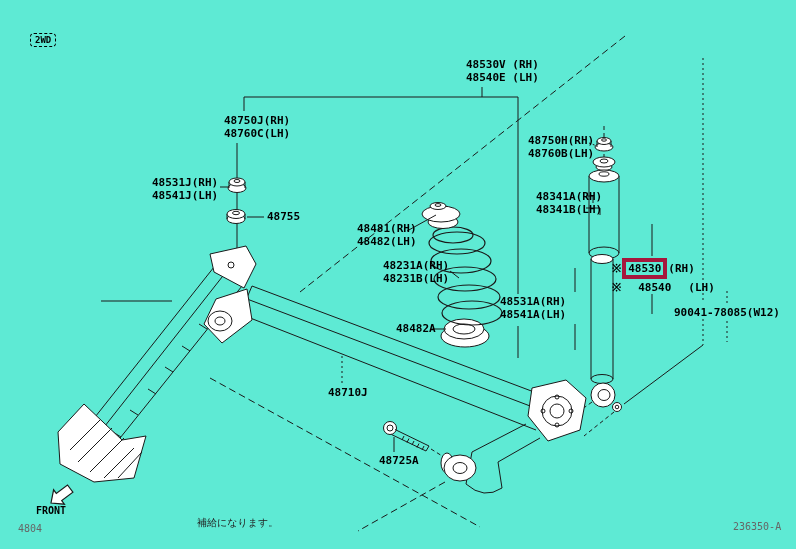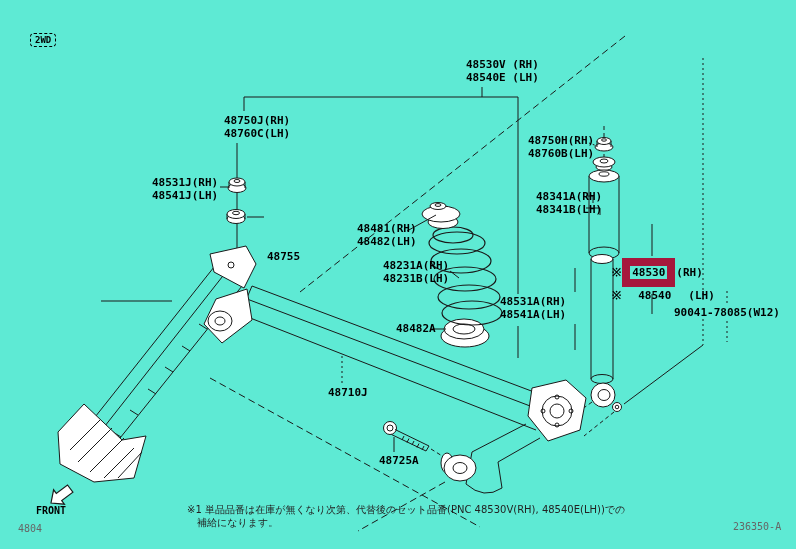--- a/index.html
+++ b/index.html
@@ -8,21 +8,21 @@
   svg.art{position:absolute;left:0;top:0;}
   .pn{position:absolute;font:bold 11px "DejaVu Sans Mono","Liberation Mono",monospace;color:#000;
       line-height:13px;white-space:nowrap;letter-spacing:0;}
   .refer{position:absolute;font:bold 11px "DejaVu Sans Mono","Liberation Mono",monospace;color:#000;
          line-height:13px;white-space:nowrap;}
   .badge{position:absolute;left:30px;top:33px;border:1px dashed #000;border-radius:4px;padding:1px 4px;
          font:bold 9px "DejaVu Sans Mono","Liberation Mono",monospace;color:#000;}
   .front{position:absolute;left:36px;top:505px;font:bold 10px "DejaVu Sans Mono","Liberation Mono",monospace;color:#000;}
   .corner{position:absolute;font:10px "DejaVu Sans Mono","Liberation Mono",monospace;color:#666;}
   .note{position:absolute;font:10px "DejaVu Sans","Liberation Sans",sans-serif;color:#222;white-space:nowrap;}
-  .hlbox{display:inline-block;border:8px solid #000000;padding:0 2px;margin:0 1px;}
+  .hlbox{display:inline-block;border:4px solid #000000;padding:0 2px;margin:0 1px;}
   .ghost{display:inline-block;border:2px solid transparent;padding:0 2px;margin:0 13px;}
 </style>
 </head>
 <body>
 
 <div class="stage">
 
   <svg class="art" width="796" height="549" viewBox="0 0 796 549" fill="none" stroke="#1a1a1a" stroke-width="1">
 
     <g>
@@ -168,21 +168,21 @@
   <div class="pn" style="left:224px;top:114px;">
     <div>48750J(RH)</div>
     <div>48760C(LH)</div>
   </div>
 
   <div class="pn" style="left:152px;top:176px;">
     <div>48531J(RH)</div>
     <div>48541J(LH)</div>
   </div>
 
-  <div class="pn" style="left:267px;top:210px;margin-top:40px;">
+  <div class="pn" style="left:267px;top:210px;">
     <div>48755</div>
   </div>
 
   <div class="pn" style="left:357px;top:222px;">
     <div>48481(RH)</div>
     <div>48482(LH)</div>
   </div>
 
   <div class="pn" style="left:383px;top:259px;">
     <div>48231A(RH)</div>
@@ -225,19 +225,18 @@
     <div>48710J</div>
   </div>
 
   <div class="pn" style="left:379px;top:454px;">
     <div>48725A</div>
   </div>
 
 
   <div class="front">FRONT</div>
 
-  <div class="note" style="left:187px;top:503px;">※1 単品品番は在庫が無くなり次第、代替後のセット品番(PNC 48530V(RH), 48540E(LH))での</div>
   <div class="note" style="left:197px;top:516px;">補給になります。</div>
 
   <div class="corner" style="left:18px;top:523px;">4804</div>
   <div class="corner" style="left:733px;top:521px;">236350-A</div>
 
 </div>
 
 </body></html>

